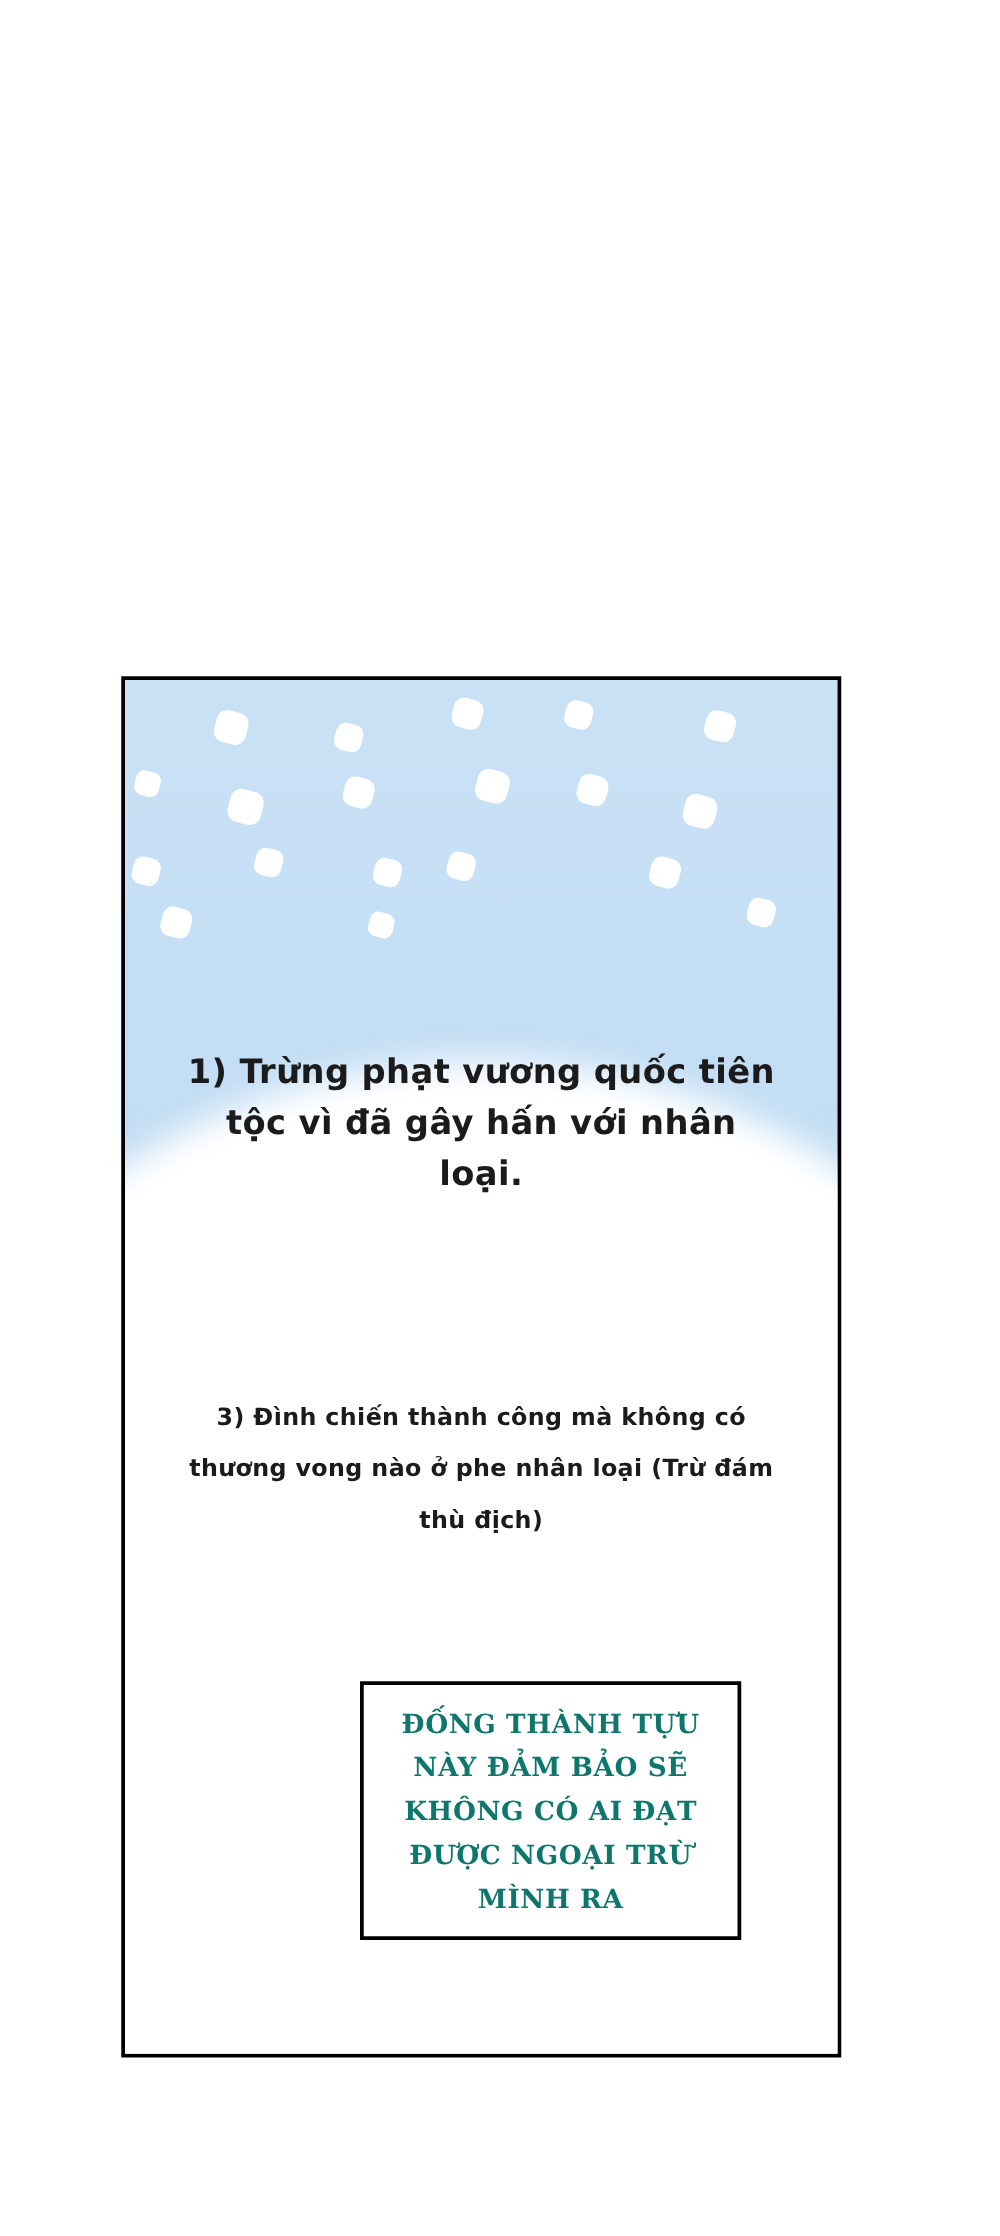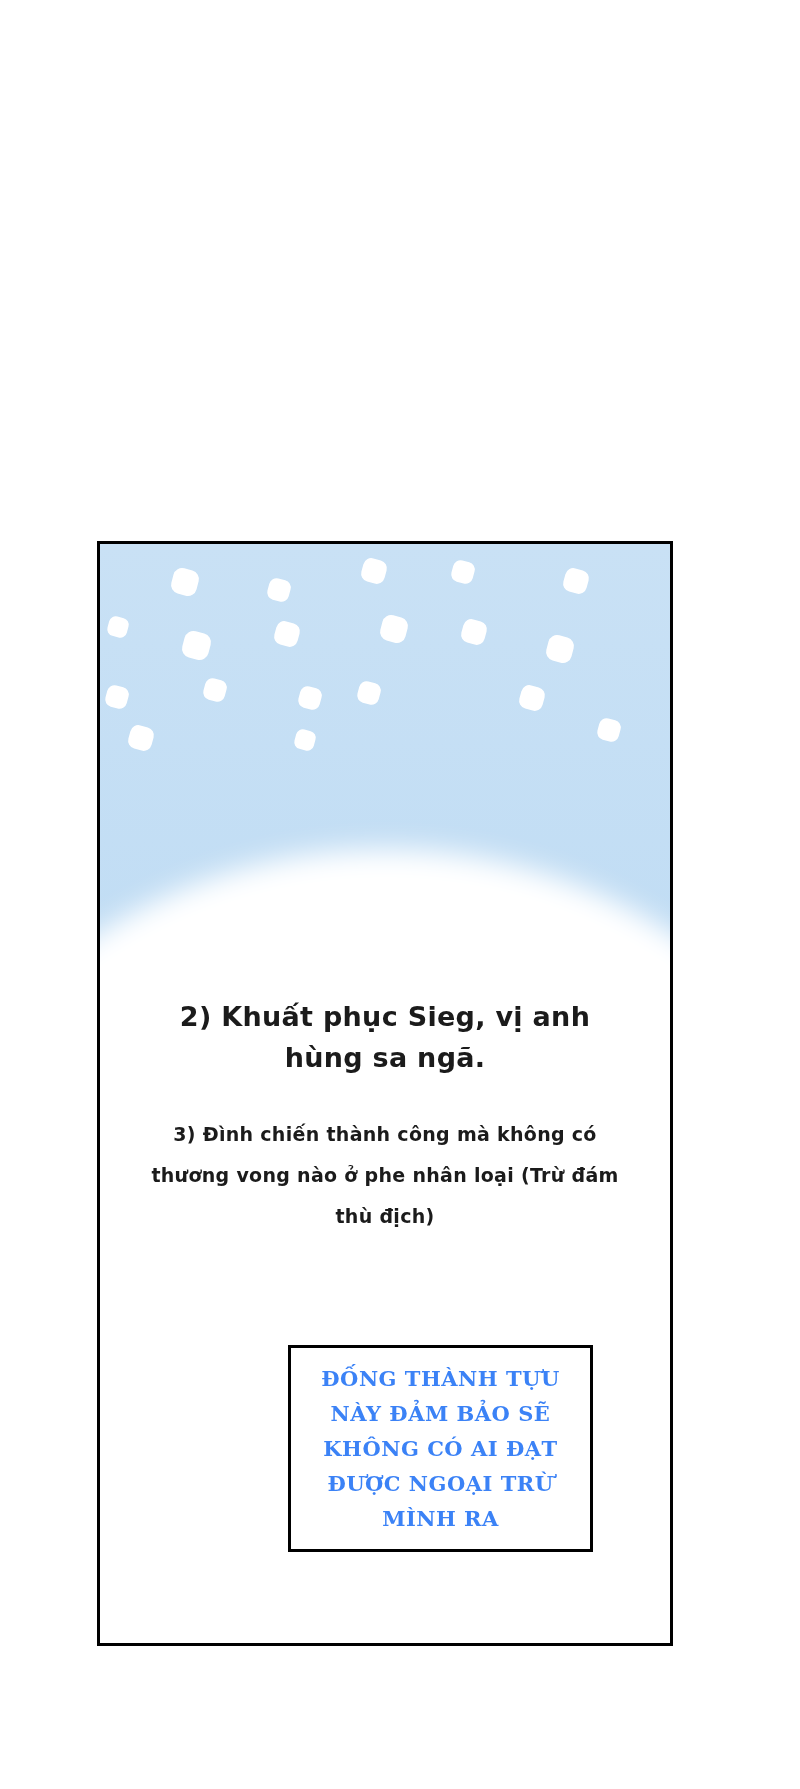--- a/index.html
+++ b/index.html
@@ -93,21 +93,21 @@
     justify-content: center;
   }
   .caption-box p {
     margin: 0;
     padding: 0 10px;
     text-align: center;
     font-family: "DejaVu Serif", serif;
     font-weight: 700;
     font-size: 21px;
     line-height: 35px;
-    color: #3b82f6;
+    color: #0f766e;
     letter-spacing: 0.5px;
   }
 </style>
 </head>
 <body>
 
 <div class="page">
 
   <div class="panel">
 
@@ -132,24 +132,24 @@
         <div class="sparkle" style="left: 420px; top: 142px; width: 24px; height: 24px;"></div>
         <div class="sparkle" style="left: 29px; top: 182px; width: 24px; height: 24px;"></div>
         <div class="sparkle" style="left: 195px; top: 186px; width: 20px; height: 20px;"></div>
         <div class="sparkle" style="left: 498px; top: 175px; width: 22px; height: 22px;"></div>
         <div class="sparkle" style="left: 36px; top: 862px; width: 22px; height: 22px;"></div>
         <div class="sparkle" style="left: 486px; top: 862px; width: 22px; height: 22px;"></div>
         <div class="sparkle" style="left: 112px; top: 912px; width: 24px; height: 24px;"></div>
         <div class="sparkle" style="left: 178px; top: 952px; width: 20px; height: 20px;"></div>
       </div>
 
+    <div class="text-block line-1">
+      <p>1) Trừng phạt vương quốc tiên tộc vì đã gây hấn với nhân loại.</p>
+    </div>
 
-    <div class="text-block line-2">
-      <p>2) Khuất phục Sieg, vị anh hùng sa ngã.</p>
-    </div>
 
     <div class="text-block line-3">
       <p>3) Đình chiến thành công mà không có thương vong nào ở phe nhân loại (Trừ đám thù địch)</p>
     </div>
 
   </div>
 
   <div class="caption-box">
     <p>ĐỐNG THÀNH TỰU NÀY ĐẢM BẢO SẼ KHÔNG CÓ AI ĐẠT ĐƯỢC NGOẠI TRỪ MÌNH RA</p>
   </div>

